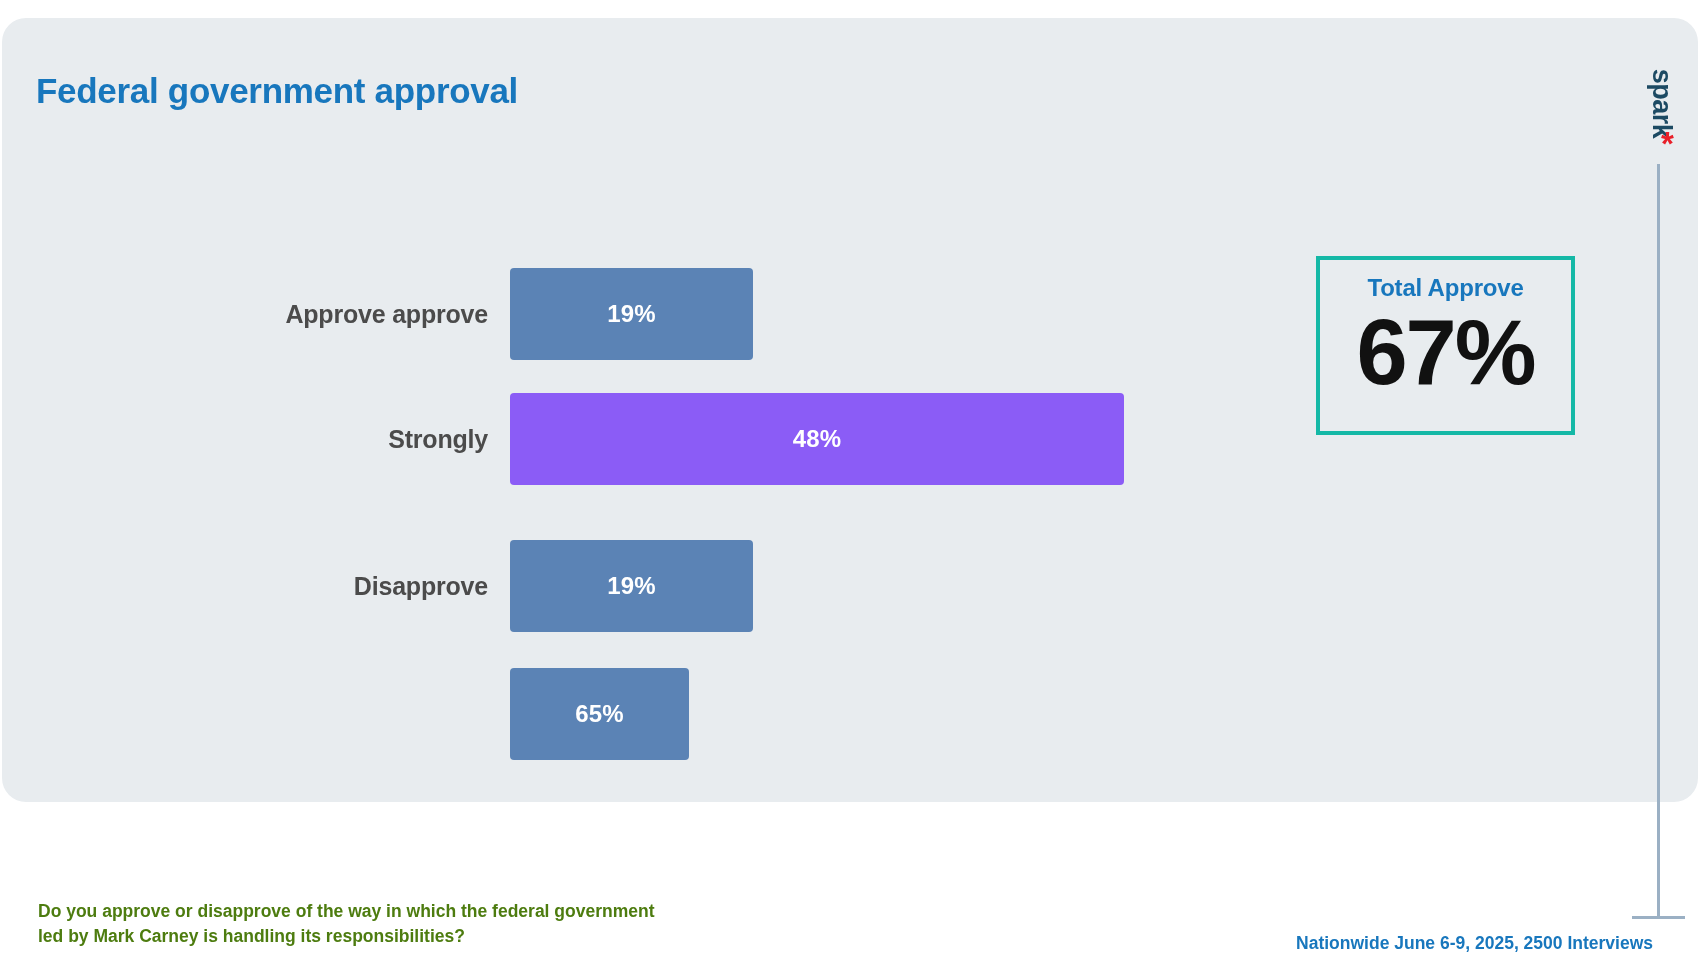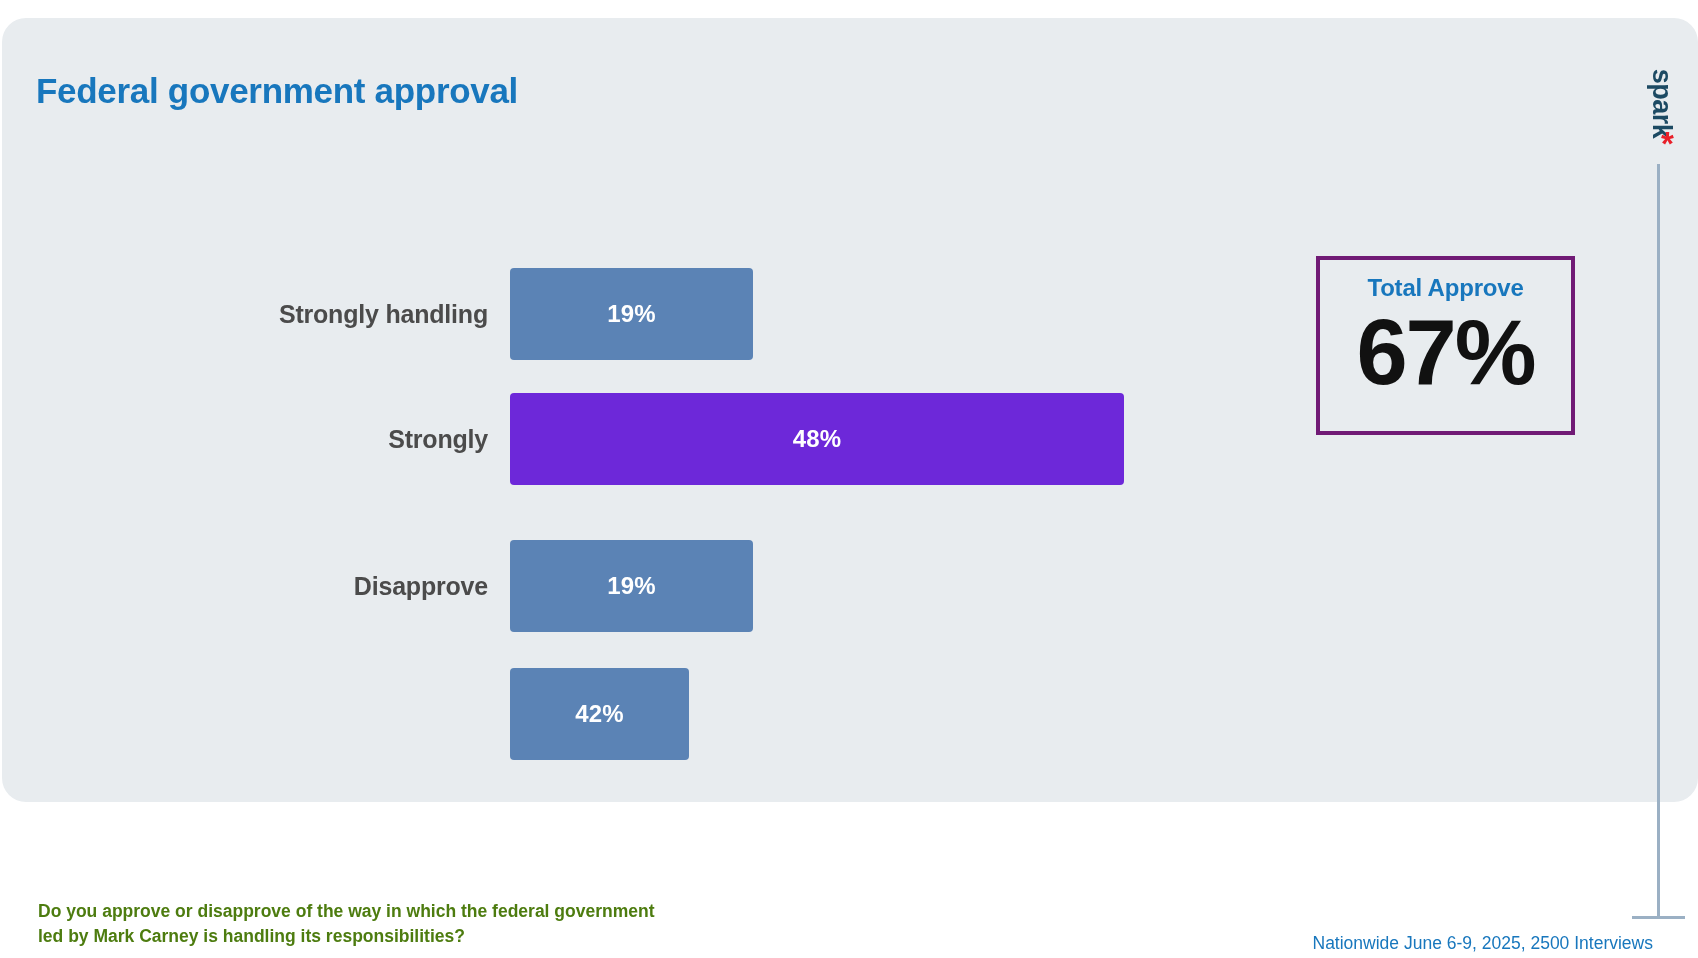--- a/index.html
+++ b/index.html
@@ -92,21 +92,21 @@
     letter-spacing: 0.2px;
   }
 
   
   #total-box {
     position: absolute;
     left: 1314px;
     top: 238px;
     width: 259px;
     height: 179px;
-    border: 4px solid #701a75;
+    border: 4px solid #14b8a6;
     box-sizing: border-box;
     background: transparent;
   }
   #total-box-label {
     position: absolute;
     left: 0;
     right: 0;
     top: 14px;
     text-align: center;
     font-size: 24px;
@@ -185,62 +185,62 @@
     font-size: 17.5px;
     font-weight: bold;
     color: #4d7c0f;
     line-height: 1.45;
   }
   #footer-source {
     position: absolute;
     right: 45px;
     top: 915px;
     font-size: 17.5px;
-    font-weight: normal;
+    font-weight: bold;
     color: #1877bd;
     white-space: nowrap;
   }
 </style>
 </head>
 <body>
 
 <div id="slide-panel">
 
   <div id="chart-title">Federal government approval</div>
 
   <div id="bars-area">
 
   <div class="bar-row" style="top: 22px;">
-        <div class="bar-label">Strongly handling</div>
+        <div class="bar-label">Approve approve</div>
         <div class="bar-track">
           <div class="bar-fill" style="width: 243px; background: rgb(91, 131, 181);">
             <div class="bar-value">19%</div>
           </div>
         </div>
       </div>
       <div class="bar-row" style="top: 147px;">
         <div class="bar-label">Strongly</div>
         <div class="bar-track">
-          <div class="bar-fill" style="width: 614px; background: #6d28d9;">
+          <div class="bar-fill" style="width: 614px; background: #8b5cf6;">
             <div class="bar-value">48%</div>
           </div>
         </div>
       </div>
       <div class="bar-row" style="top: 294px;">
         <div class="bar-label">Disapprove</div>
         <div class="bar-track">
           <div class="bar-fill" style="width: 243px; background: rgb(91, 131, 181);">
             <div class="bar-value">19%</div>
           </div>
         </div>
       </div>
       <div class="bar-row" style="top: 422px;">
         <div class="bar-track">
           <div class="bar-fill" style="width: 179px; background: rgb(91, 131, 181);">
-            <div class="bar-value">42%</div>
+            <div class="bar-value">65%</div>
           </div>
         </div>
       </div>
     </div>
 
   <div id="total-box">
     <div id="total-box-label">Total Approve</div>
     <div id="total-box-value">67%</div>
   </div>
 

